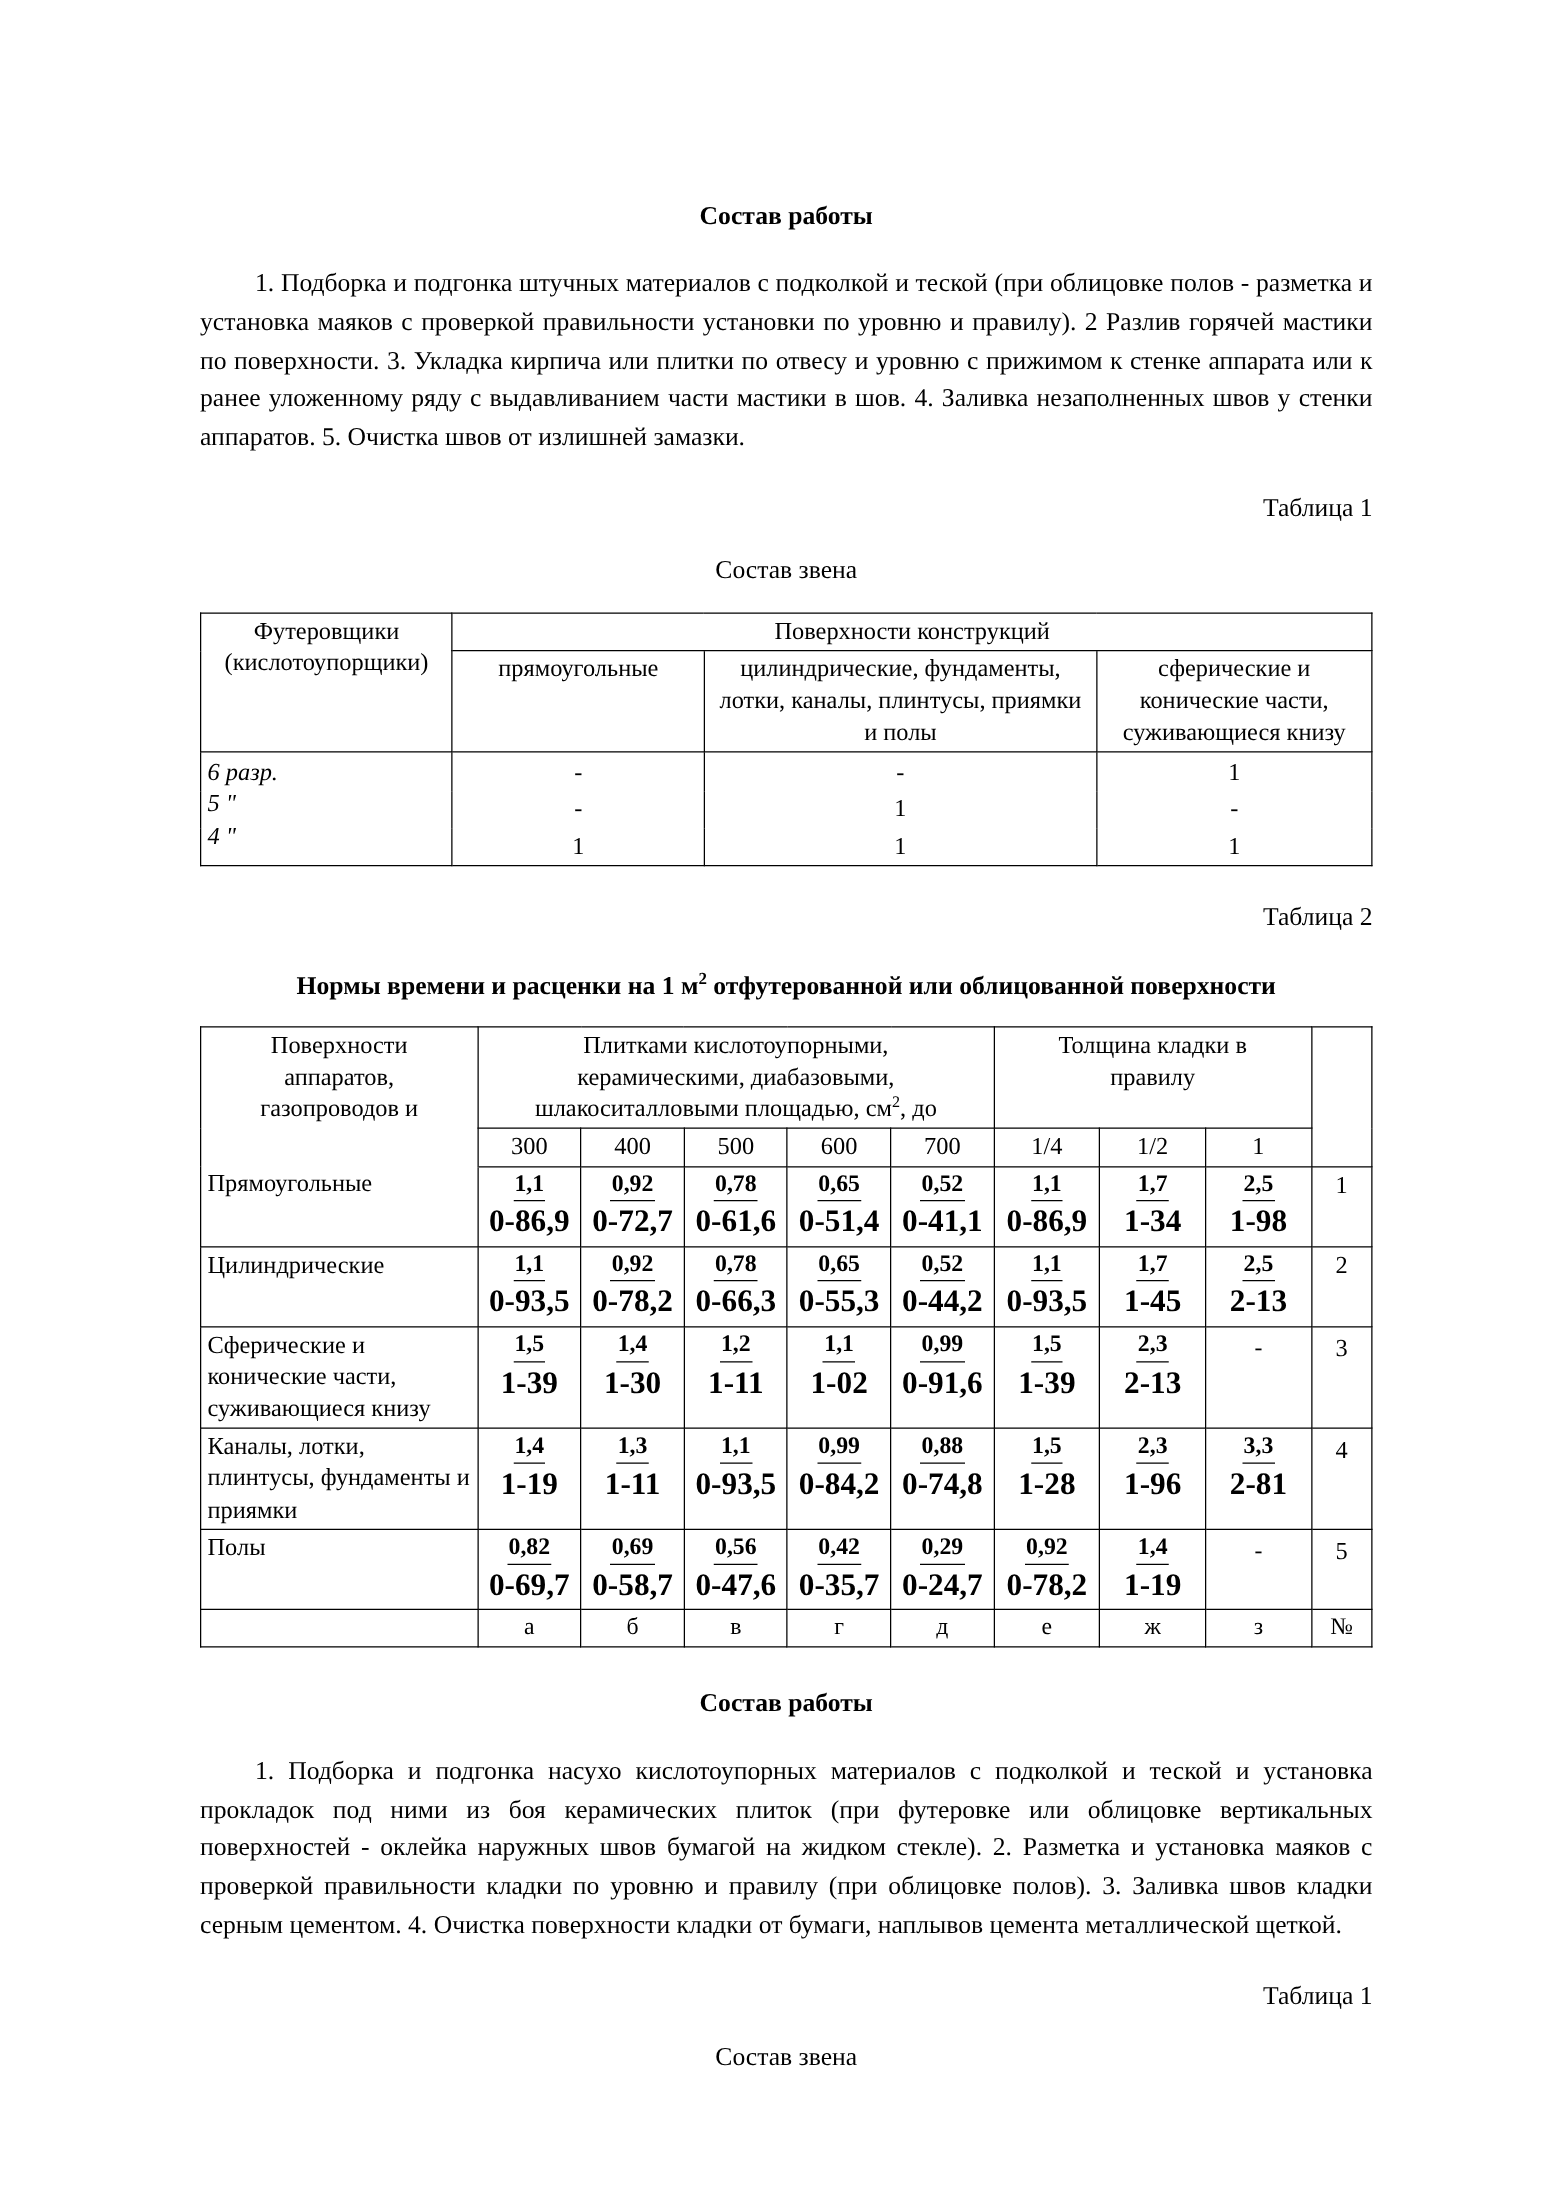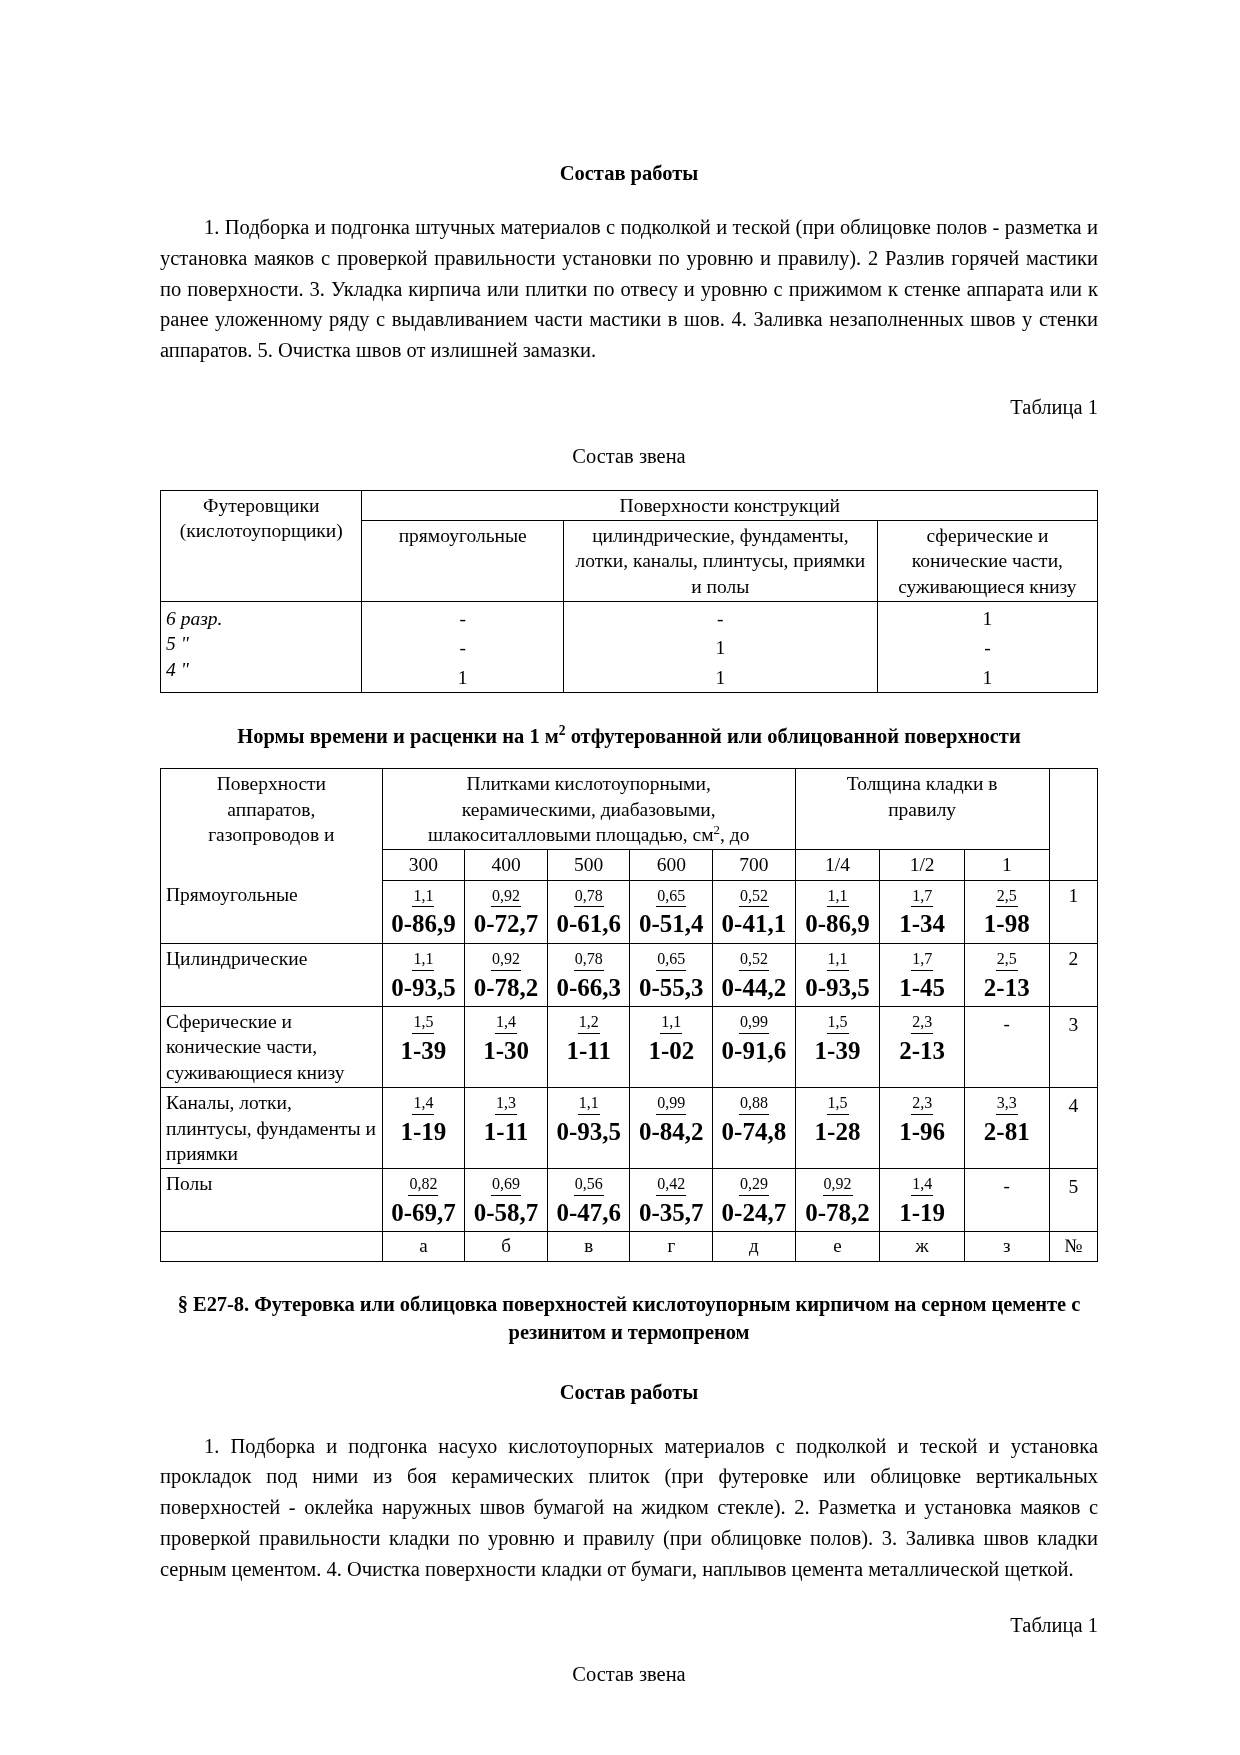--- a/index.html
+++ b/index.html
@@ -82,21 +82,22 @@
   
   .nv {
     text-align: center;
     padding: 3px 4px 4px 4px;
     line-height: 1.22;
   }
   .nv .top {
     display: inline-block;
     border-bottom: 1.4px solid #000;
     padding: 0 1px;
-    font-size: 16px;
+    font-size: 19px;
+    font-weight: bold;
   }
   .nv .bot {
     display: block;
     font-weight: bold;
     font-size: 25px;
     margin-top: 1px;
   }
   .dash { text-align: center; font-size: 19px; }
   .colletter { text-align: center; font-size: 19px; }
   sup { font-size: 0.66em; vertical-align: super; line-height: 0; }
@@ -155,20 +156,21 @@
         <td class="numcol" style="border-top:none;border-bottom:none">-</td>
       </tr>
       <tr>
         <td class="numcol" style="border-top:none">1</td>
         <td class="numcol" style="border-top:none">1</td>
         <td class="numcol" style="border-top:none">1</td>
       </tr>
     </tbody>
   </table>
 
+  <div class="table-caption-right">Таблица 2</div>
 
   <div class="bold-center-heading">
     Нормы времени и расценки на 1 м<sup>2</sup> отфутерованной или облицованной поверхности
   </div>
 
   <table class="grid t2">
     <colgroup>
       <col style="width:22.0%">
       <col style="width:8.2%">
       <col style="width:8.2%">
@@ -406,21 +408,20 @@
         <td class="colletter">г</td>
         <td class="colletter">д</td>
         <td class="colletter">е</td>
         <td class="colletter">ж</td>
         <td class="colletter">з</td>
         <td class="colletter">№</td>
       </tr>
     </tbody>
   </table>
 
-  <div class="doc-title" style="margin-top:28px">§ Е27-8. Футеровка или облицовка поверхностей кислотоупорным кирпичом на серном цементе с резинитом и термопреном</div>
 
   <div class="section-heading">Состав работы</div>
 
   <p class="body-par">1. Подборка и подгонка насухо кислотоупорных материалов с подколкой и теской и установка прокладок под ними из боя керамических плиток (при футеровке или облицовке вертикальных поверхностей - оклейка наружных швов бумагой на жидком стекле). 2. Разметка и установка маяков с проверкой правильности кладки по уровню и правилу (при облицовке полов). 3. Заливка швов кладки серным цементом. 4. Очистка поверхности кладки от бумаги, наплывов цемента металлической щеткой.</p>
 
   <div class="table-caption-right">Таблица 1</div>
 
   <div class="table-caption-center-italic">Состав звена</div>
 
 </div>

